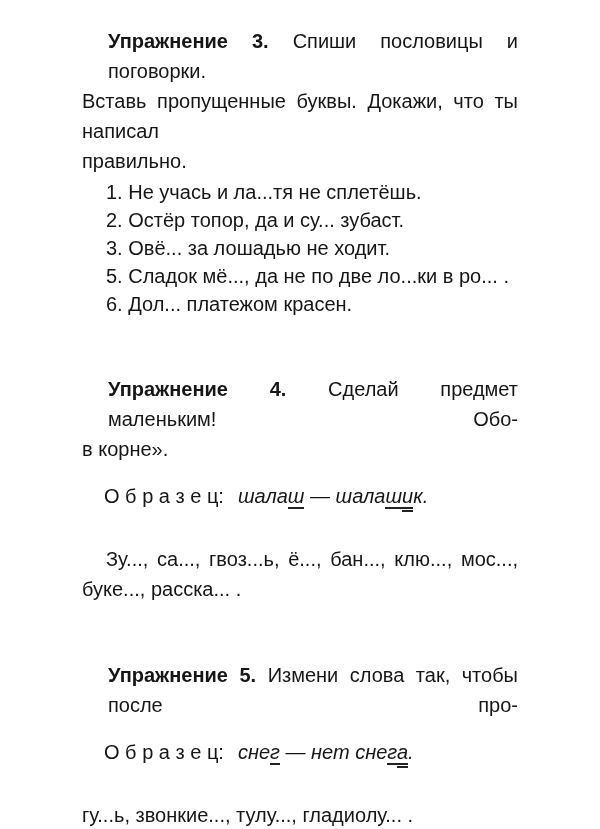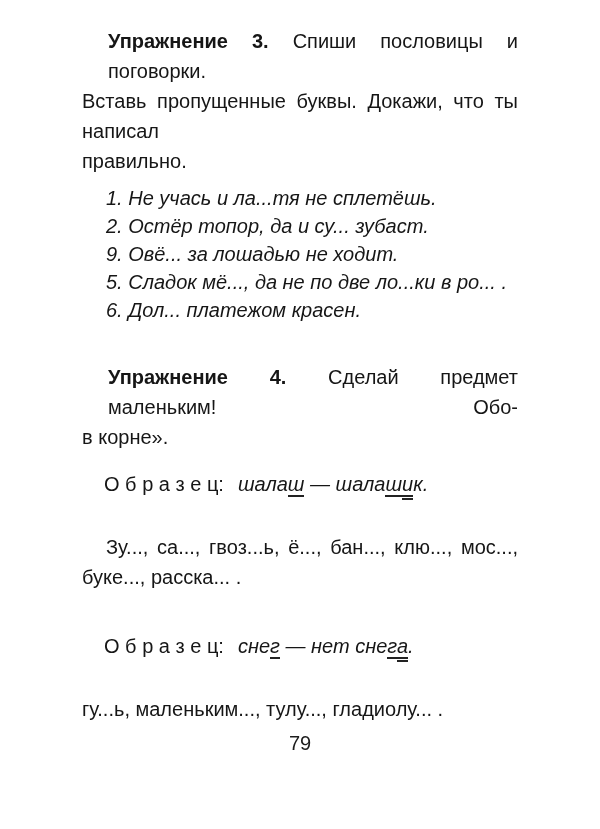--- a/index.html
+++ b/index.html
@@ -18,23 +18,23 @@
   }
   .para { line-height: 30px; }
   .jline {
     display: block;
     text-align: justify;
     text-align-last: justify;
   }
   .jline.first { padding-left: 26px; }
   .jline.last { text-align: left; text-align-last: left; }
   b.lead { font-weight: bold; }
-  .list { margin-top: 8px; padding-left: 24px; font-style: italic; }
+  .list { margin-top: 2px; padding-left: 24px; }
   .list-line { display: block; line-height: 28px; white-space: nowrap; }
-  .mt-ex { margin-top: 38px; }
+  .mt-ex { margin-top: 56px; }
   .obrazec {
     margin-top: 16px;
     padding-left: 22px;
     line-height: 32px;
     white-space: nowrap;
   }
   .sample { font-style: italic; margin-left: 14px; }
   .u1 { border-bottom: 2px solid #222; }
   .u2 { border-bottom: 5px double #222; }
   .words { margin-top: 32px; line-height: 30px; }
@@ -52,41 +52,42 @@
 
   <p class="para">
     <span class="jline first"><b class="lead">Упражнение 3.</b> <span>Спиши пословицы и поговорки.</span></span>
     <span class="jline">Вставь пропущенные буквы. Докажи, что ты написал</span>
     <span class="jline last">правильно.</span>
   </p>
 
   <div class="list">
     <span class="list-line">1. Не учась и ла...тя не сплетёшь.</span>
     <span class="list-line">2. Остёр топор, да и су... зубаст.</span>
-    <span class="list-line">9. Овё... за лошадью не ходит.</span>
+    <span class="list-line">3. Овё... за лошадью не ходит.</span>
     <span class="list-line">5. Сладок мё..., да не по две ло...ки в ро... .</span>
     <span class="list-line">6. Дол... платежом красен.</span>
   </div>
 
   <p class="para mt-ex">
     <span class="jline first"><b class="lead">Упражнение 4.</b> <span>Сделай предмет маленьким! Обо-</span></span>
     <span class="jline last">в корне».</span>
   </p>
 
   <p class="obrazec"><span>О б р а з е ц:</span><i class="sample"><span>шала</span><span class="u1">ш</span><span> — </span><span>шала</span><span class="u1">ш</span><span class="u2">и</span><span>к</span><span>.</span></i></p>
 
   <p class="words">
     <span class="jline first">Зу..., са..., гвоз...ь, ё..., бан..., клю..., мос...,</span>
     <span class="jline last">буке..., расска... .</span>
   </p>
 
   <p class="para mt-ex">
+    <span class="jline first"><b class="lead">Упражнение 5.</b> <span>Измени слова так, чтобы после про-</span></span>
   </p>
 
   <p class="obrazec"><span>О б р а з е ц:</span><i class="sample"><span>сне</span><span class="u1">г</span><span> — </span><span>нет </span><span>сне</span><span class="u1">г</span><span class="u2">а</span><span>.</span></i></p>
 
   <p class="words">
-    <span class="jline last">гу...ь, маленьким..., тулу..., гладиолу... .</span>
+    <span class="jline last">гу...ь, звонкие..., тулу..., гладиолу... .</span>
   </p>
 
   <div class="pagenum">79</div>
 
 </div>
 
 </body></html>

